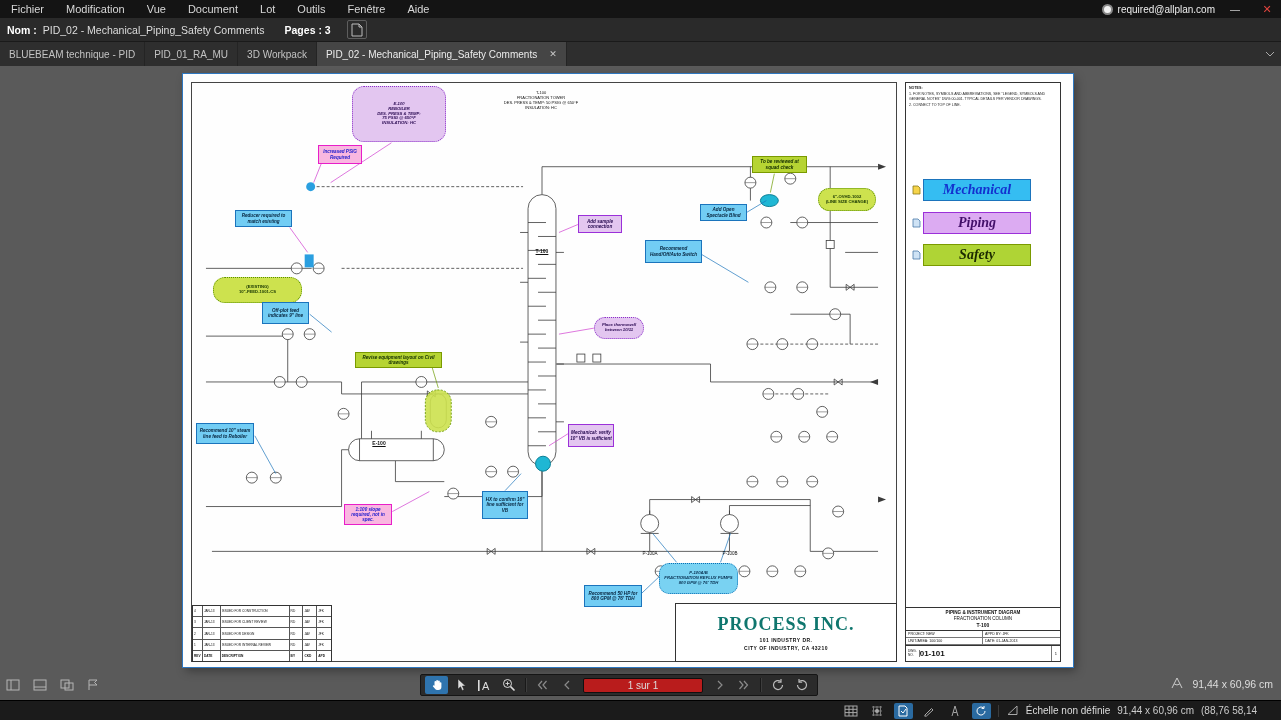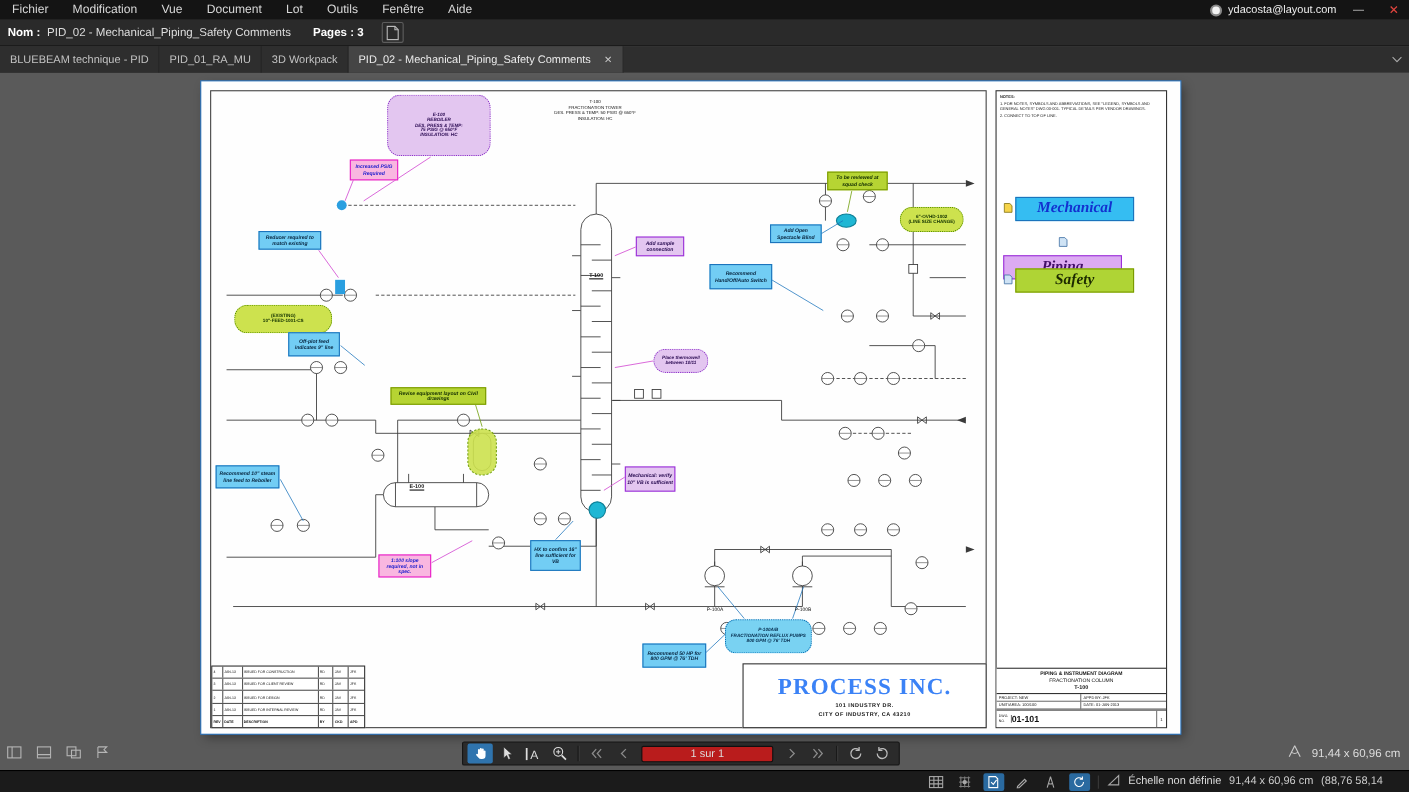--- a/index.html
+++ b/index.html
@@ -45,21 +45,21 @@
   .ann.blue{background:#72cdf4;border:1px solid #1b74bc;color:#06233d;}
   .ann.pink{background:#f9b7e0;border:1px solid #e81ec8;color:#1a1acc;}
   .ann.purple{background:#e3c6f0;border:1px solid #9b30d9;color:#23074d;}
   .ann.purple-cloud{background:#e3c6f0;border:1.5px dotted #8b2fc9;border-radius:12px;color:#2a0a52;font-size:4.2px;}
   .ann.green-cloud{background:#cde24e;border:1.5px dotted #5a8f00;border-radius:12px;color:#143300;font-size:4.2px;font-style:normal;}
   .ann.green-hl{background:#b6d433;border:1px solid #7a9a00;color:#102b00;}
   .ann.blue-cloud{background:#79d2f2;border:1.5px dotted #0a6fb4;border-radius:10px;color:#052c4d;font-size:4.2px;}
   
   .titleblock{position:absolute;left:492px;top:529px;width:222px;height:59px;border:1px solid #333;
     background:#fff;z-index:5;display:flex;flex-direction:column;align-items:center;justify-content:center;gap:2px;}
-  .company{font-family:"Liberation Serif",serif;font-weight:bold;font-size:21px;letter-spacing:1px;color:#3b82f6;}
+  .company{font-family:"Liberation Serif",serif;font-weight:bold;font-size:18px;letter-spacing:1px;color:#0f766e;}
   .addr{font-size:5px;font-weight:bold;color:#111;letter-spacing:.5px;}
   .revtable{position:absolute;left:9px;top:531px;width:140px;height:57px;border:1px solid #333;z-index:5;
     display:flex;flex-direction:column;font-size:3.2px;color:#111;background:#fff;}
   .rrow{flex:1;display:flex;border-bottom:1px solid #555;}
   .rrow:last-child{border-bottom:none;font-weight:bold;}
   .rcell{border-right:1px solid #555;padding-left:1px;overflow:hidden;white-space:nowrap;display:flex;align-items:center;}
   .rcell:last-child{border-right:none;}
   .c1{width:10px;}.c2{width:18px;}.c3{width:70px;}.c4{width:14px;}.c5{width:14px;}.c6{width:14px;}
   
   .strip{position:absolute;left:722px;top:8px;width:156px;height:580px;border:1px solid #333;background:#fff;}
@@ -112,21 +112,21 @@
   <span class="menu-item">Modification</span>
   <span class="menu-item">Vue</span>
   <span class="menu-item">Document</span>
   <span class="menu-item">Lot</span>
   <span class="menu-item">Outils</span>
   <span class="menu-item">Fenêtre</span>
   <span class="menu-item">Aide</span>
   <div class="mb-right">
     <span class="account">
       <span class="logo-dot"></span>
-      <span>ydacosta@layout.com</span>
+      <span>required@allplan.com</span>
     </span>
     <span class="win-btn">—</span>
     <span class="win-btn close">✕</span>
   </div>
 </div>
 
 <div class="infobar">
   <span class="lbl">Nom :</span>
   <span class="val">PID_02 - Mechanical_Piping_Safety Comments</span>
   <span class="lbl pages">Pages : 3</span>
@@ -360,21 +360,21 @@
         <div class="nt" style="font-weight:bold;">NOTES:</div>
         <div class="nt">1. FOR NOTES, SYMBOLS AND ABBREVIATIONS, SEE "LEGEND, SYMBOLS AND GENERAL NOTES" DWG 00-001. TYPICAL DETAILS PER VENDOR DRAWINGS.</div>
         <div class="nt">2. CONNECT TO TOP OF LINE.</div>
       </div>
       <div class="lg-item" style="top:96px;">
         <span><svg width="9" height="10" viewBox="0 0 9 10">
               <path d="M1 1 h5 l2 2 v6 h-7 z" fill="#f6d44a" stroke="#8a7a1a" stroke-width="0.8"></path>
             </svg></span>
         <span class="lg-label mech">Mechanical</span>
       </div>
-      <div class="lg-item" style="top:129px;flex-direction:column;">
+      <div class="lg-item" style="top:129px;">
         <span><svg width="9" height="10" viewBox="0 0 9 10">
               <path d="M1 1 h5 l2 2 v6 h-7 z" fill="#cfe3f5" stroke="#4a78a8" stroke-width="0.8"></path>
             </svg></span>
         <span class="lg-label pip">Piping</span>
       </div>
       <div class="lg-item" style="top:161px;">
         <span><svg width="9" height="10" viewBox="0 0 9 10">
               <path d="M1 1 h5 l2 2 v6 h-7 z" fill="#cfe3f5" stroke="#4a78a8" stroke-width="0.8"></path>
             </svg></span>
         <span class="lg-label saf">Safety</span>

